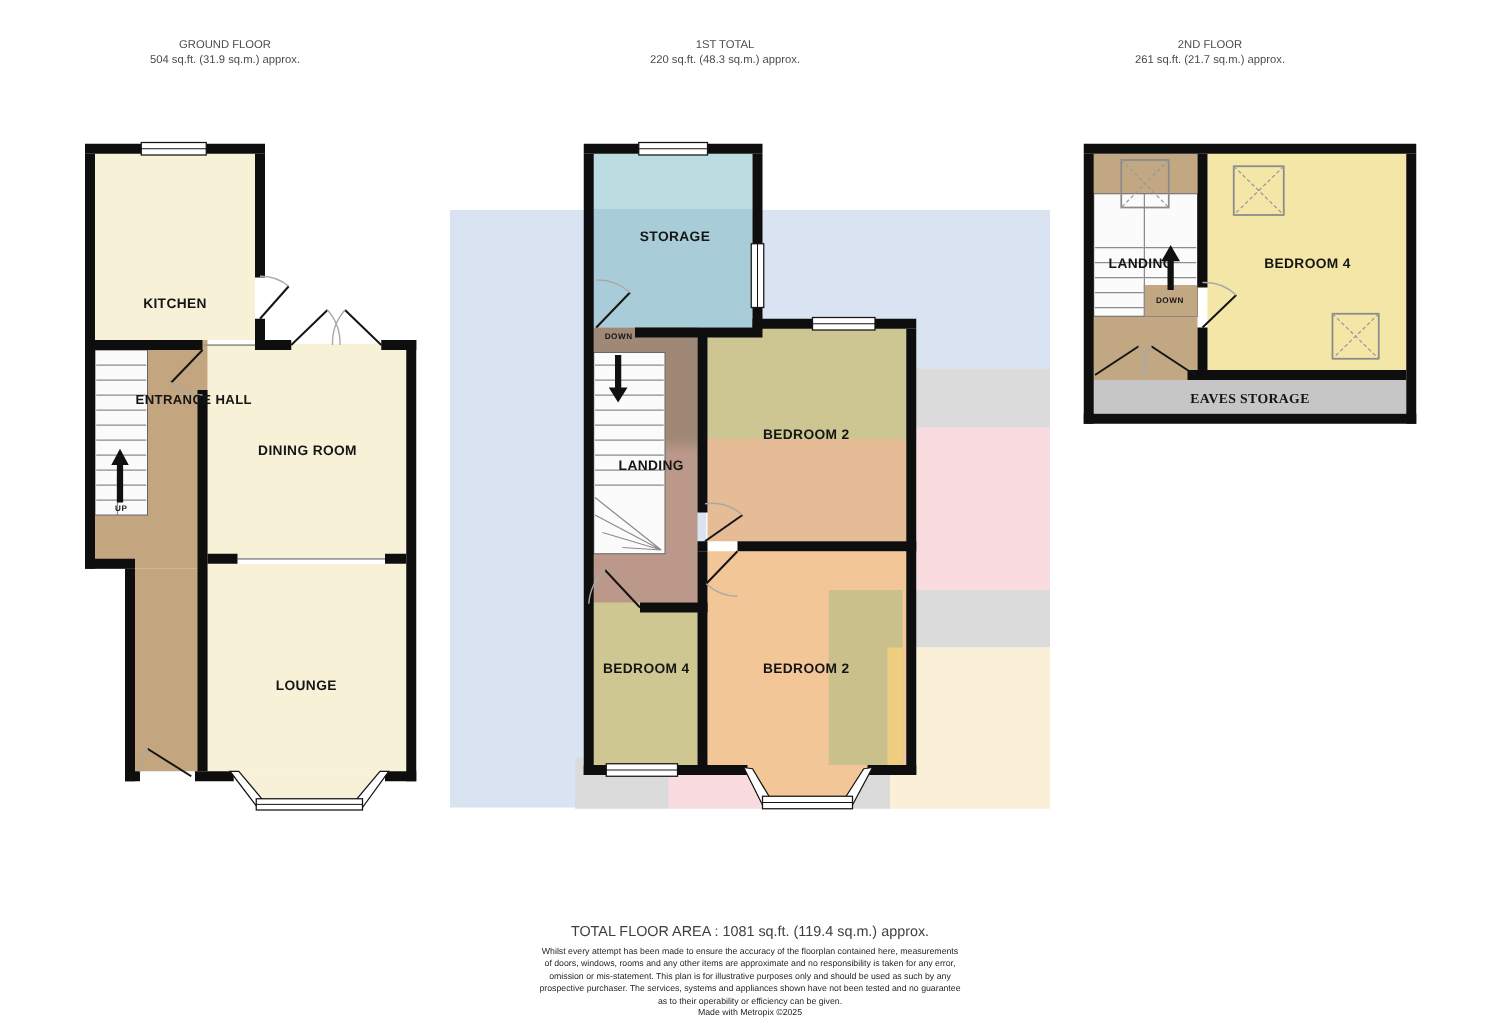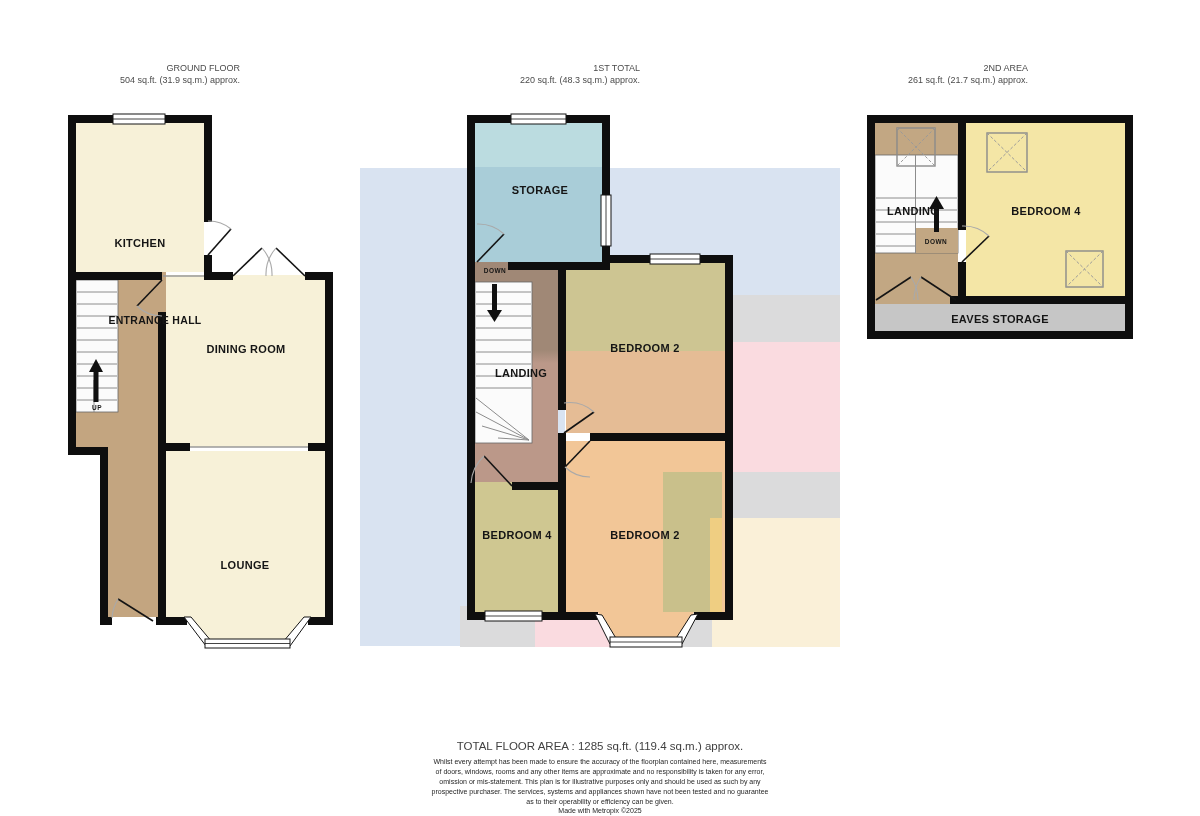--- a/index.html
+++ b/index.html
@@ -20,22 +20,22 @@
   .tread{stroke:#8c8c8c;stroke-width:1;fill:none;}
   .thinline{stroke:#9a9a9a;stroke-width:1.4;fill:none;}
   .leaf{stroke:#141414;stroke-width:1.6;fill:none;}
   .arc{stroke:#a9a9a9;stroke-width:1.1;fill:none;}
   .arrow{fill:#101010;}
   .sky{fill:none;stroke:#8a8a8a;stroke-width:1.4;}
   .skyd{stroke:#9a9a9a;stroke-width:1;stroke-dasharray:3,2;fill:none;}
   .lbl{position:absolute;transform:translate(-50%,-50%);font-size:11px;
        font-weight:bold;color:#151515;letter-spacing:.3px;white-space:nowrap;}
   .sm{font-size:6.5px;letter-spacing:.5px;}
-  .hdr{position:absolute;transform:translateX(-50%);text-align:right;
-       font-size:9px;line-height:1.35;color:#4b4b4b;white-space:nowrap;margin-top:33px;}
+  .hdr{position:absolute;transform:translateX(-50%);text-align:center;
+       font-size:9px;line-height:1.35;color:#4b4b4b;white-space:nowrap;}
   .total{position:absolute;transform:translateX(-50%);font-size:11.5px;
        color:#3f3f3f;white-space:nowrap;}
   .disc{position:absolute;transform:translateX(-50%);font-size:7px;
        color:#1f1f1f;white-space:nowrap;line-height:1.38;}
 </style>
 </head>
 <body>
 
 <div id="stage">
 
@@ -246,43 +246,43 @@
 
 <div class="hdr" style="left:180px;top:29px;">
   <div>GROUND FLOOR</div>
   <div>504 sq.ft. (31.9 sq.m.) approx.</div>
 </div>
 <div class="hdr" style="left:580px;top:29px;">
   <div>1ST TOTAL</div>
   <div>220 sq.ft. (48.3 sq.m.) approx.</div>
 </div>
 <div class="hdr" style="left:968px;top:29px;">
-  <div>2ND AREA</div>
+  <div>2ND FLOOR</div>
   <div>261 sq.ft. (21.7 sq.m.) approx.</div>
 </div>
 
 <div class="lbl" style="left:140px;top:197px;margin-top:46px;">KITCHEN</div>
 <div class="lbl" style="left:117px;top:320px;font-size:10.5px;margin-left:38px;">ENTRANCE HALL</div>
-<div class="lbl" style="left:246px;top:349px;">DINING ROOM</div>
+<div class="lbl" style="left:246px;top:361px;">DINING ROOM</div>
 <div class="lbl sm" style="left:97px;top:407px;">UP</div>
-<div class="lbl" style="left:245px;top:549px;margin-top:16px;">LOUNGE</div>
+<div class="lbl" style="left:245px;top:549px;">LOUNGE</div>
 
 <div class="lbl" style="left:540px;top:190px;">STORAGE</div>
 <div class="lbl sm" style="left:495px;top:270px;">DOWN</div>
 <div class="lbl" style="left:645px;top:348px;">BEDROOM 2</div>
 <div class="lbl" style="left:521px;top:373px;">LANDING</div>
 <div class="lbl" style="left:517px;top:535px;">BEDROOM 4</div>
 <div class="lbl" style="left:645px;top:535px;">BEDROOM 2</div>
 
 <div class="lbl" style="left:913px;top:211px;">LANDING</div>
 <div class="lbl sm" style="left:936px;top:241px;">DOWN</div>
 <div class="lbl" style="left:1046px;top:211px;">BEDROOM 4</div>
-<div class="lbl" style="left:1000px;top:319px;">EAVES STORAGE</div>
-
-<div class="total" style="left:600px;top:740px;">TOTAL FLOOR AREA : 1285 sq.ft. (119.4 sq.m.) approx.</div>
+<div class="lbl" style="left:1000px;top:319px;font-family:Liberation Serif, serif;">EAVES STORAGE</div>
+
+<div class="total" style="left:600px;top:740px;">TOTAL FLOOR AREA : 1081 sq.ft. (119.4 sq.m.) approx.</div>
 <div class="disc" style="left:600px;top:757px;">Whilst every attempt has been made to ensure the accuracy of the floorplan contained here, measurements</div>
 <div class="disc" style="left:600px;top:767px;">of doors, windows, rooms and any other items are approximate and no responsibility is taken for any error,</div>
 <div class="disc" style="left:600px;top:777px;">omission or mis-statement. This plan is for illustrative purposes only and should be used as such by any</div>
 <div class="disc" style="left:600px;top:787px;">prospective purchaser. The services, systems and appliances shown have not been tested and no guarantee</div>
 <div class="disc" style="left:600px;top:797px;">as to their operability or efficiency can be given.</div>
 <div class="disc" style="left:600px;top:806px;">Made with Metropix ©2025</div>
 
 </div>
 
 </body></html>

